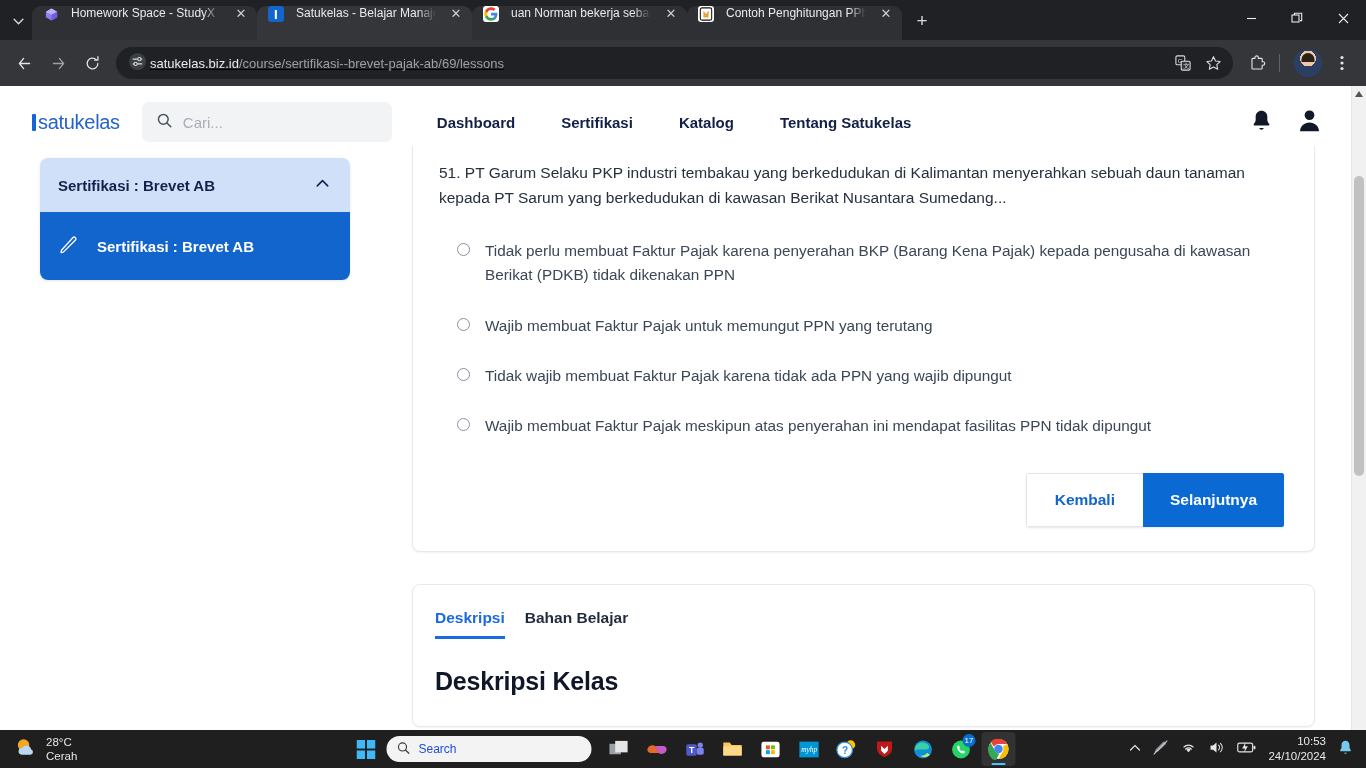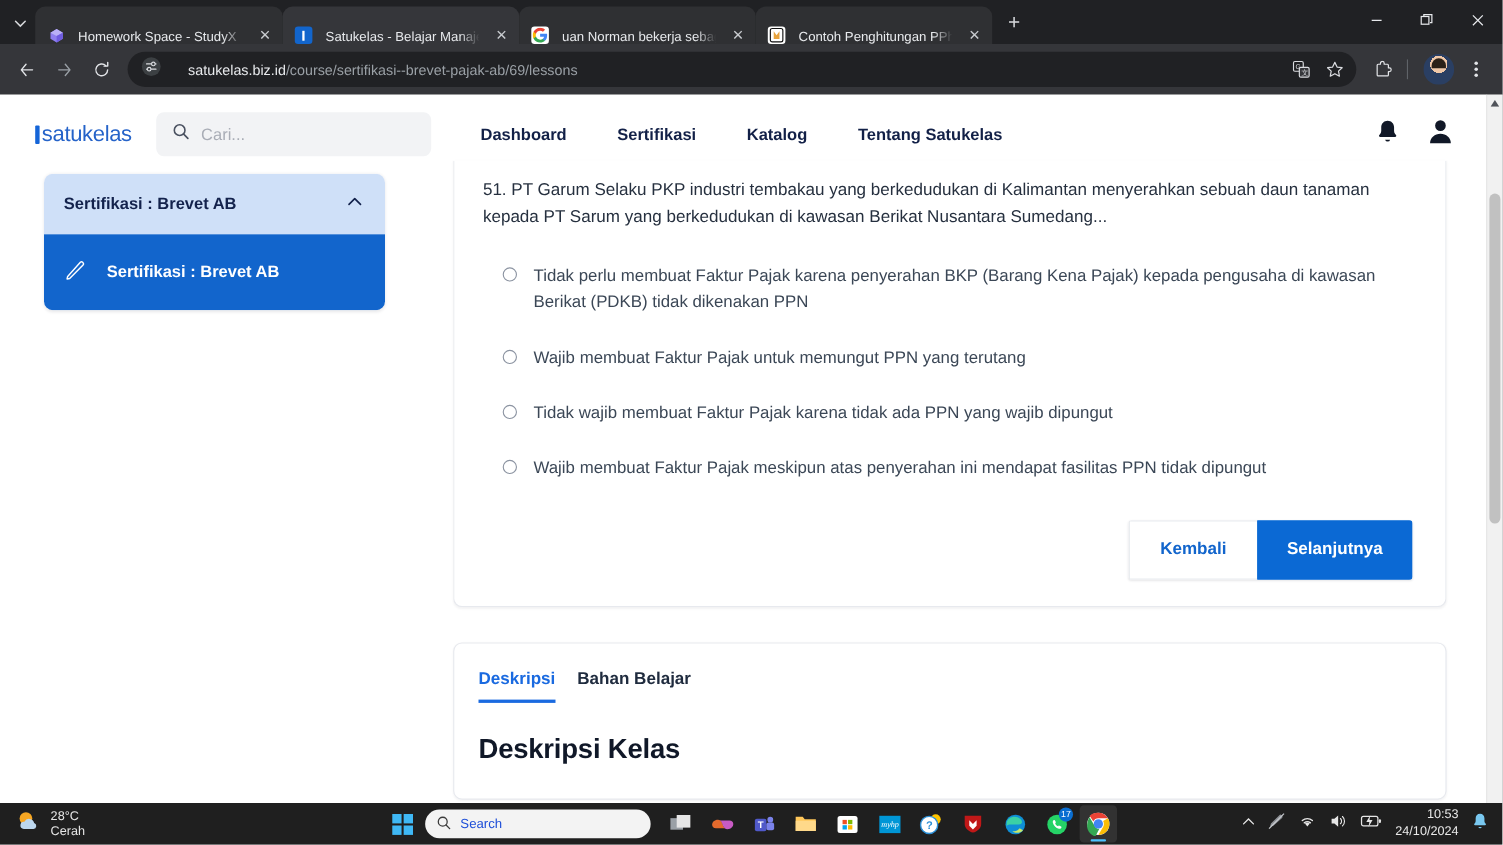--- a/index.html
+++ b/index.html
@@ -9,21 +9,21 @@
     background: #ffffff;
   }
 
   
   .browser { width: 1366px; height: 730px; background: #202124; display: flex; flex-direction: column; }
 
   
   .tabstrip { height: 40px; background: #202124; display: flex; align-items: flex-end; padding-left: 4px; position: relative; }
   .tabsearch { width: 28px; height: 28px; margin-bottom: 5px; display: flex; align-items: center; justify-content: center; border-radius: 50%; flex: 0 0 auto; }
   .tab {
-    height: 34px; display: flex; align-items: flex-end; gap: 12px;
+    height: 34px; display: flex; align-items: flex-start; gap: 12px;
     padding: 0 8px 0 11px; border-radius: 9px 9px 0 0; position: relative;
     background: #2f3033; min-width: 0; flex: 0 0 auto;
   }
   .tab.active { background: #35363a; }
   .tab .fav { width: 16px; height: 16px; flex: 0 0 auto; border-radius: 3px; overflow: hidden; display:flex; align-items:center; justify-content:center; }
   .tab .tlabel {
     color: #e8eaed; font-size: 12px; white-space: nowrap; overflow: hidden;
     flex: 1 1 auto; min-width: 0;
     -webkit-mask-image: linear-gradient(90deg,#000 calc(100% - 18px), transparent);
             mask-image: linear-gradient(90deg,#000 calc(100% - 18px), transparent);
@@ -31,21 +31,21 @@
   .tab .tclose { width: 16px; height: 16px; flex: 0 0 auto; color: #c9ccd0; font-size: 13px; line-height: 16px; text-align: center; }
   .newtab { width: 28px; height: 28px; margin: 0 0 4px 6px; color: #d5d7da; font-size: 19px; line-height: 26px; text-align: center; border-radius: 50%; flex: 0 0 auto; }
   .wincontrols { position: absolute; right: 0; top: 0; height: 36px; display: flex; }
   .wc { width: 46px; height: 36px; display: flex; align-items: center; justify-content: center; color: #e8eaed; }
 
   
   .toolbar { height: 46px; background: #35363a; display: flex; align-items: center; padding: 0 8px; gap: 2px; }
   .tbtn { width: 32px; height: 32px; border-radius: 50%; display: flex; align-items: center; justify-content: center; color: #e2e4e7; flex: 0 0 auto; }
   .omnibox {
     flex: 1 1 auto; height: 32px; background: #202124; border-radius: 16px;
-    display: flex; align-items: center; gap: 24px; padding: 0 6px 0 12px; margin: 0 6px; min-width: 0;
+    display: flex; align-items: center; gap: 3px; padding: 0 6px 0 12px; margin: 0 6px; min-width: 0; text-decoration: underline;
   }
   .omnibox .urlwrap { flex: 1 1 auto; font-size: 13px; color: #9aa0a6; white-space: nowrap; overflow: hidden; min-width: 0; }
   .omnibox .urlwrap b { color: #e8eaed; font-weight: 400; }
   .omni-icons { display: flex; align-items: center; gap: 2px; flex: 0 0 auto; }
   .oi { width: 28px; height: 28px; display: flex; align-items: center; justify-content: center; color: #dadce0; border-radius: 50%; }
   .avatar-btn { width: 28px; height: 28px; border-radius: 50%; flex: 0 0 auto; margin: 0 2px 0 8px;
                 background: radial-gradient(circle at 50% 34%, #f0c8a8 0 34%, transparent 34%), linear-gradient(#2a3f63,#2a3f63); overflow: hidden; position: relative; }
   .avatar-btn::after { content:""; position:absolute; left:50%; top:16%; width:13px; height:9px; transform:translateX(-50%); background:#2b2118; border-radius:7px 7px 0 0; }
   .tb-sep { width: 1px; height: 18px; background: #5f6368; margin: 0 4px; }
 

